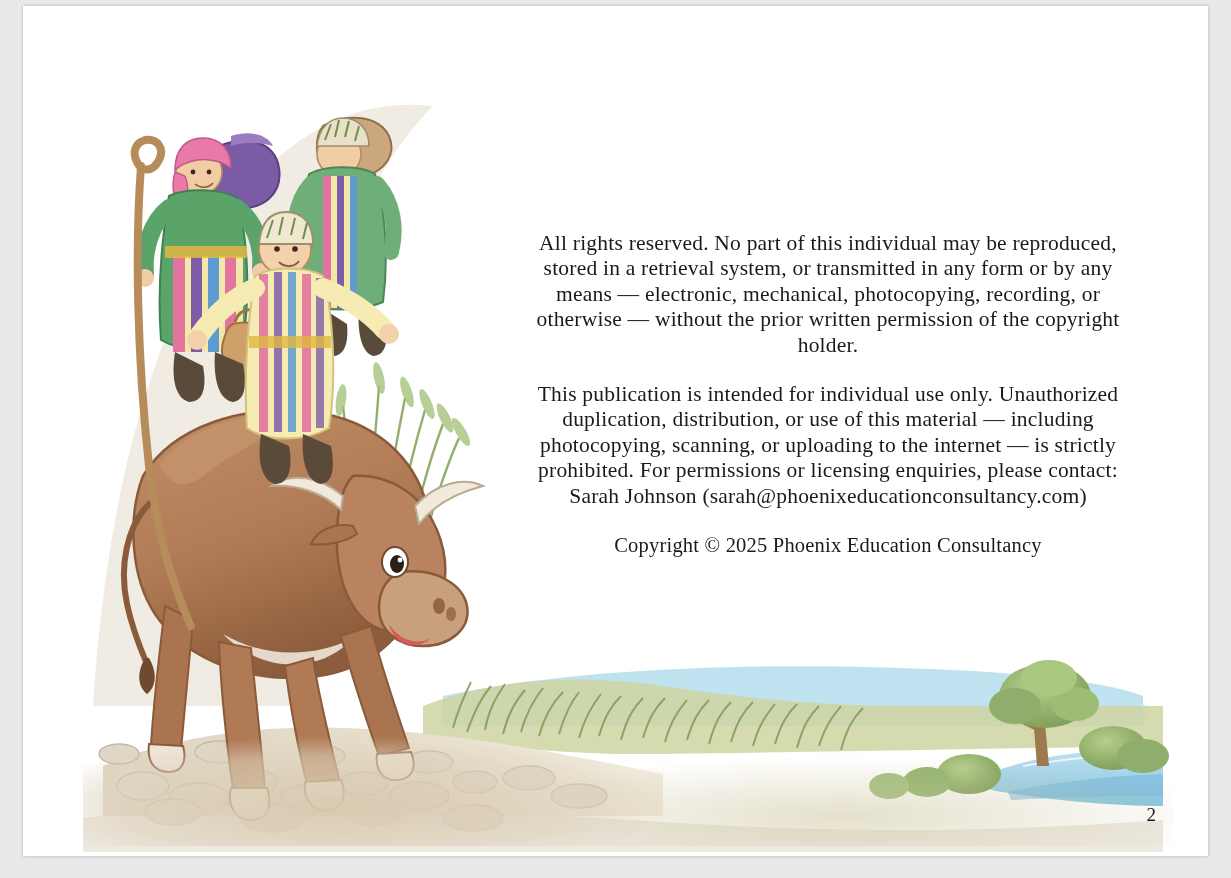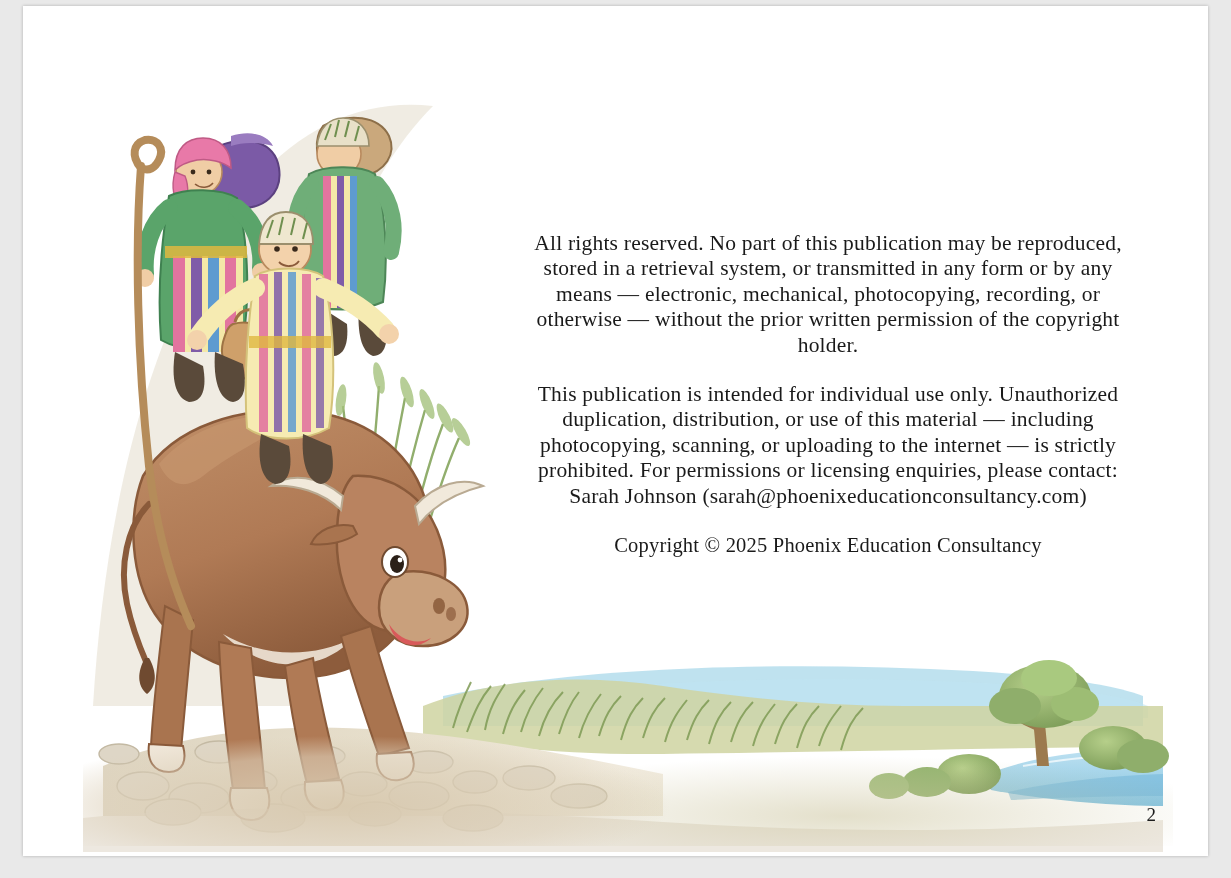--- a/index.html
+++ b/index.html
@@ -377,19 +377,19 @@
 
         <g opacity="0.55">
           <path d="M60,812 C220,796 420,802 640,816 C820,828 980,826 1140,814 L1140,846 L60,846 Z" fill="#ded6c6"></path>
         </g>
       </svg>
     </div>
 
     <div class="page-number">2</div>
 
     <div class="copy-block">
-      <p class="copy-para">All rights reserved. No part of this publication may be reproduced, stored in a retrieval system, or transmitted in any form or by any means — electronic, mechanical, photocopying, recording, or otherwise — without the prior written permission of the copyright holder.</p>
+      <p class="copy-para">All rights reserved. No part of this individual may be reproduced, stored in a retrieval system, or transmitted in any form or by any means — electronic, mechanical, photocopying, recording, or otherwise — without the prior written permission of the copyright holder.</p>
       <p class="copy-para">This publication is intended for individual use only. Unauthorized duplication, distribution, or use of this material — including photocopying, scanning, or uploading to the internet — is strictly prohibited. For permissions or licensing enquiries, please contact: Sarah Johnson (sarah@phoenixeducationconsultancy.com)</p>
       <p class="copy-para copyright-line">Copyright © 2025 Phoenix Education Consultancy</p>
     </div>
 
   </div>
 </div>
 
 </body></html>

